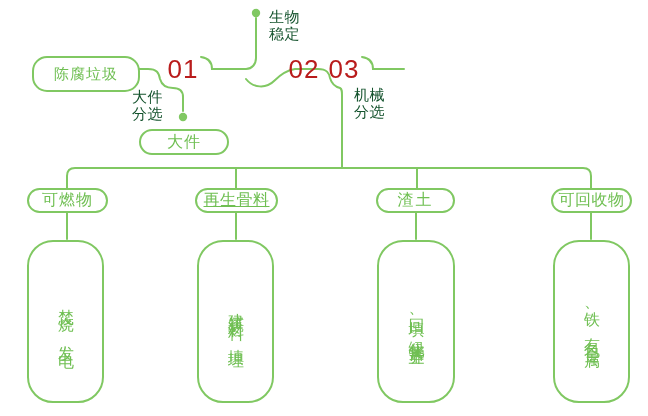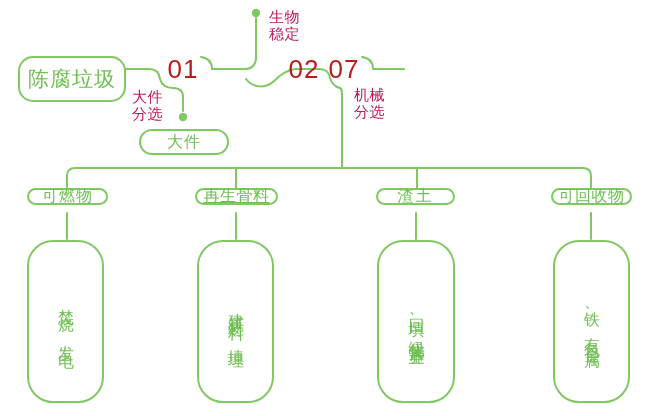--- a/index.html
+++ b/index.html
@@ -14,38 +14,38 @@
   .pill{
     position:absolute;
     box-sizing:border-box;
     border:2px solid #80C862;
     color:#6fbf52;
     display:flex;align-items:center;justify-content:center;
     background:#ffffff;
     letter-spacing:1px;
     white-space:nowrap;
   }
-  .pill-source{left:18px;top:56px;width:108px;height:46px;border-radius:15px;font-size:21px;}
+  .pill-source{left:32px;top:56px;width:108px;height:36px;border-radius:15px;font-size:15px;}
   .pill-output{left:139px;top:129px;width:90px;height:26px;border-radius:13px;font-size:16px;}
-  .pill-cat{top:188px;height:17px;border-radius:12.5px;font-size:16px;text-align:right;}
+  .pill-cat{top:188px;height:25px;border-radius:12.5px;font-size:16px;text-align:right;}
   .pill-cat.c1{left:27px;width:81px;}
   .pill-cat.c2{left:195px;width:83px;letter-spacing:0.5px;text-decoration:underline;}
   .pill-cat.c3{left:376px;width:79px;letter-spacing:2px;}
   .pill-cat.c4{left:551px;width:81px;letter-spacing:0.5px;}
   .stepnum{
     position:absolute;top:55px;width:38px;
     font-size:26px;line-height:28px;
     color:#b91c1c;text-align:center;letter-spacing:1px;
   }
   .stepnum.n1{left:164px;}
   .stepnum.n2{left:244px;margin-left:41px;}
   .stepnum.n3{left:325px;}
   .lbl{
     position:absolute;
-    color:#be185d;font-size:15px;line-height:16.5px;
+    color:#14532d;font-size:15px;line-height:16.5px;
     letter-spacing:0.5px;white-space:nowrap;
   }
   .lbl.l1{left:132px;top:89px;}
   .lbl.l2{left:269px;top:9px;}
   .lbl.l3{left:354px;top:87px;font-family:Liberation Serif, serif;}
   .obox{
     position:absolute;top:240px;height:163px;
     box-sizing:border-box;border:2px solid #80C862;border-radius:26px;
     display:flex;align-items:center;justify-content:center;
     background:#ffffff;
@@ -92,21 +92,21 @@
     <g fill="#80C862" stroke="none">
       <circle cx="183" cy="117" r="4.2"></circle>
       <circle cx="256" cy="13" r="4.2"></circle>
     </g>
   </svg>
 
   <div class="pill pill-source">陈腐垃圾</div>
 
   <div class="stepnum n1">01</div>
   <div class="stepnum n2">02</div>
-  <div class="stepnum n3">07</div>
+  <div class="stepnum n3">03</div>
 
   <div class="lbl l1">
     <div>大件</div>
     <div>分选</div>
   </div>
   <div class="lbl l2">
     <div>生物</div>
     <div>稳定</div>
   </div>
   <div class="lbl l3">

